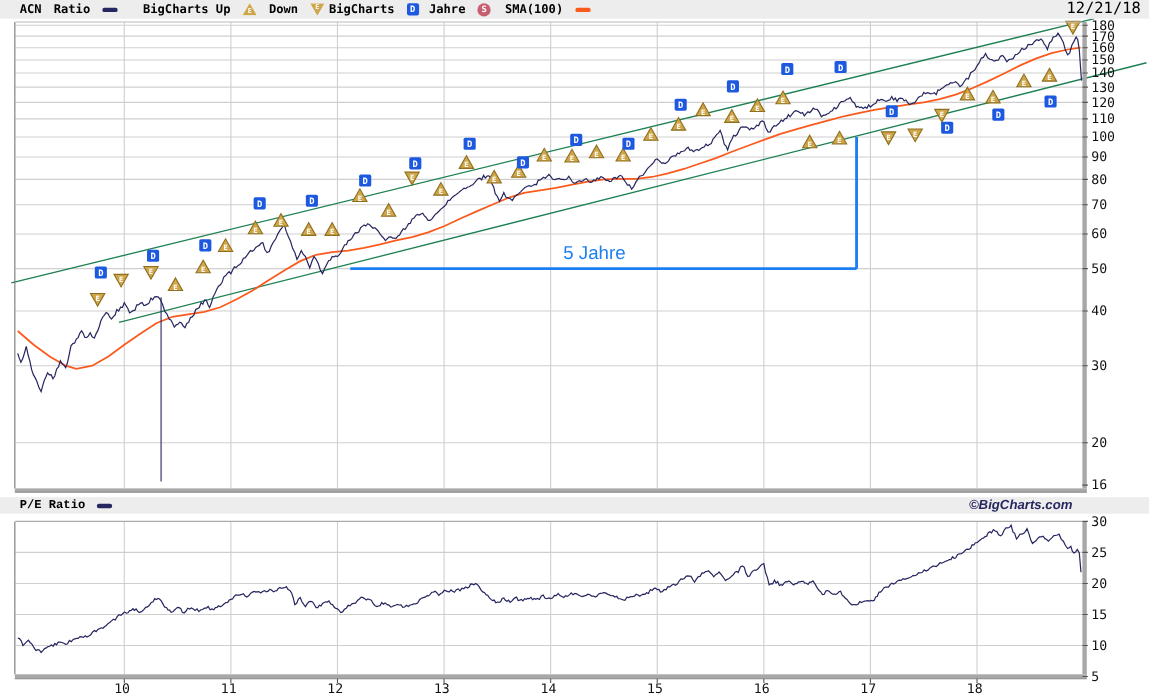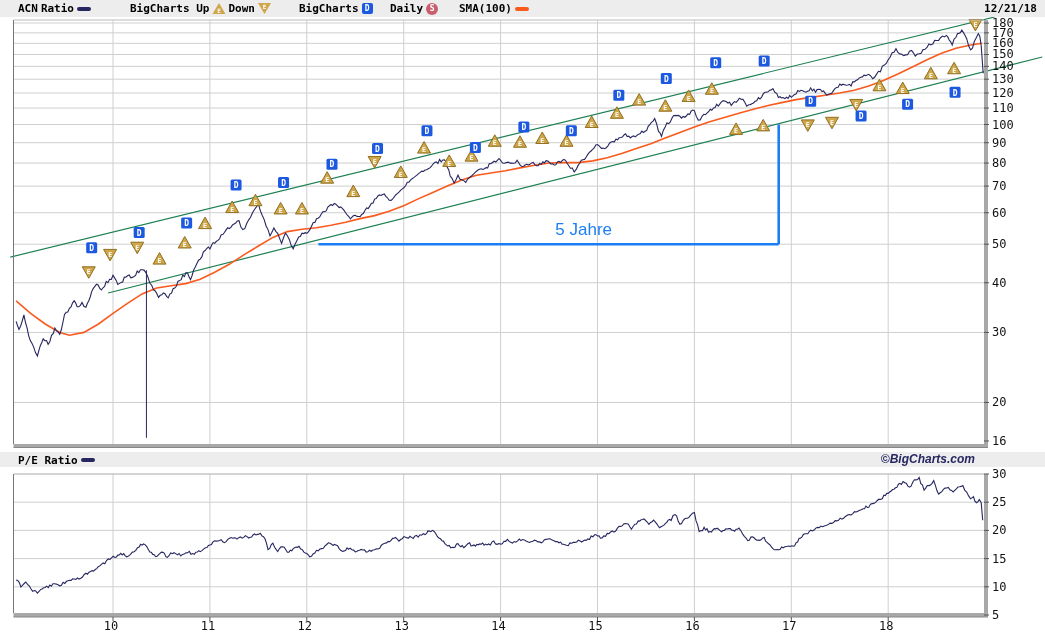--- a/index.html
+++ b/index.html
@@ -1,42 +1,42 @@
 <!DOCTYPE html>
 <html><head>
 <meta charset="utf-8">
 <style>
   html,body{margin:0;padding:0;background:#fff;}
   .screen{position:relative;width:1045px;height:635px;background:#fff;overflow:hidden;
           font-family:"DejaVu Sans Mono", monospace;}
   .topbar{position:absolute;left:0;top:0;width:1045px;height:17px;background:#ededed;}
   .pebar{position:absolute;left:0;top:452px;width:1045px;height:15px;background:#ededed;}
-  .bar-item{position:absolute;top:0;height:17px;display:flex;align-items:center;gap:3px;
+  .bar-item{position:absolute;top:0;height:17px;display:flex;align-items:center;gap:11px;
             font-size:11px;font-weight:700;color:#000;white-space:nowrap;}
-  .pebar .bar-item{height:16px;}
+  .pebar .bar-item{height:16px;font-family:Liberation Mono, monospace;}
   .dash{display:inline-block;width:14px;height:4px;border-radius:2px;background:#262660;}
   .dash.orange{background:#fb5a1d;}
   .tri{position:relative;display:inline-block;width:13px;height:11px;}
   .tri .shape{position:absolute;left:0;top:0;width:13px;height:11px;background:#cfa64a;}
   .tri.up .shape{clip-path:polygon(50% 0,100% 100%,0 100%);}
   .tri.down .shape{clip-path:polygon(0 0,100% 0,50% 100%);}
   .tri .ltr{position:absolute;width:13px;text-align:center;font-size:6px;font-weight:700;color:#fff;}
   .tri.up .ltr{top:4px;}
   .tri.down .ltr{top:0px;}
   .dbox{display:inline-flex;align-items:center;justify-content:center;width:11px;height:11px;
         background:#1c58e0;border-radius:2px;color:#fff;font-size:8px;font-weight:700;}
   .scirc{display:inline-flex;align-items:center;justify-content:center;width:12px;height:12px;
         background:#c75f6f;border-radius:50%;color:#fff;font-size:8px;font-weight:700;}
-  .date{position:absolute;right:8px;top:0;height:17px;line-height:17px;font-size:11px;font-weight:700;color:#000;}
+  .date{position:absolute;right:8px;top:0;height:17px;line-height:17px;font-size:14px;font-weight:400;color:#000;}
   .copyright{position:absolute;right:70px;top:0;height:15px;line-height:15px;
              font-family:"Liberation Sans",sans-serif;font-size:12px;font-weight:700;color:#262660;font-style:italic;}
   svg.chart{position:absolute;left:0;}
   #main-svg{top:17px;}
   #pe-svg{top:466px;}
-  .annot-label{position:absolute;left:512px;top:220px;width:100px;text-align:right;
+  .annot-label{position:absolute;left:512px;top:220px;width:100px;text-align:left;
                font-family:"Liberation Sans",sans-serif;font-size:17px;color:#1b7ef2;}
 </style>
 </head>
 <body>
 
 <div class="screen">
 
   <div class="topbar">
     <div class="bar-item" style="left:18px">
       <span>ACN</span>
@@ -53,21 +53,21 @@
       <span class="tri down">
           <span class="shape"></span>
           <span class="ltr">E</span>
         </span>
     </div>
     <div class="bar-item" style="left:299px">
       <span>BigCharts</span>
       <span class="dbox">D</span>
     </div>
     <div class="bar-item" style="left:390px">
-      <span>Daily</span>
+      <span>Jahre</span>
       <span class="scirc">S</span>
     </div>
     <div class="bar-item" style="left:459px">
       <span>SMA(100)</span>
       <span class="dash orange"></span>
     </div>
     <span class="date">12/21/18</span>
   </div>
 
   <svg id="main-svg" class="chart" width="1045" height="435" viewBox="0 17 1045 435">

